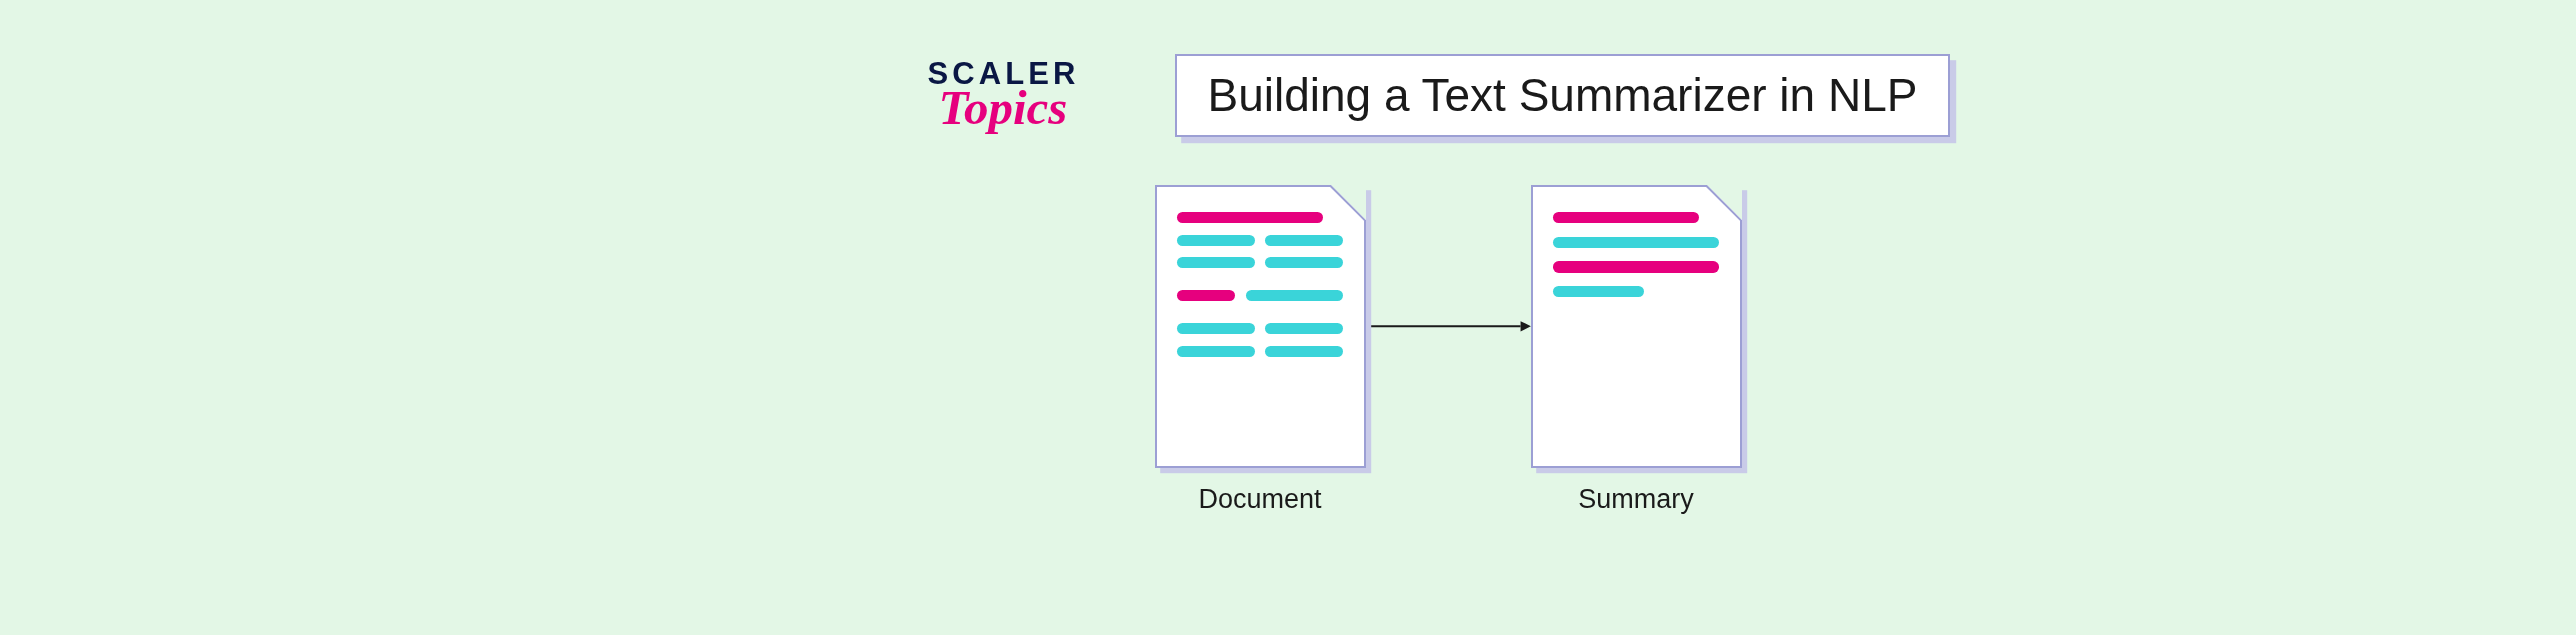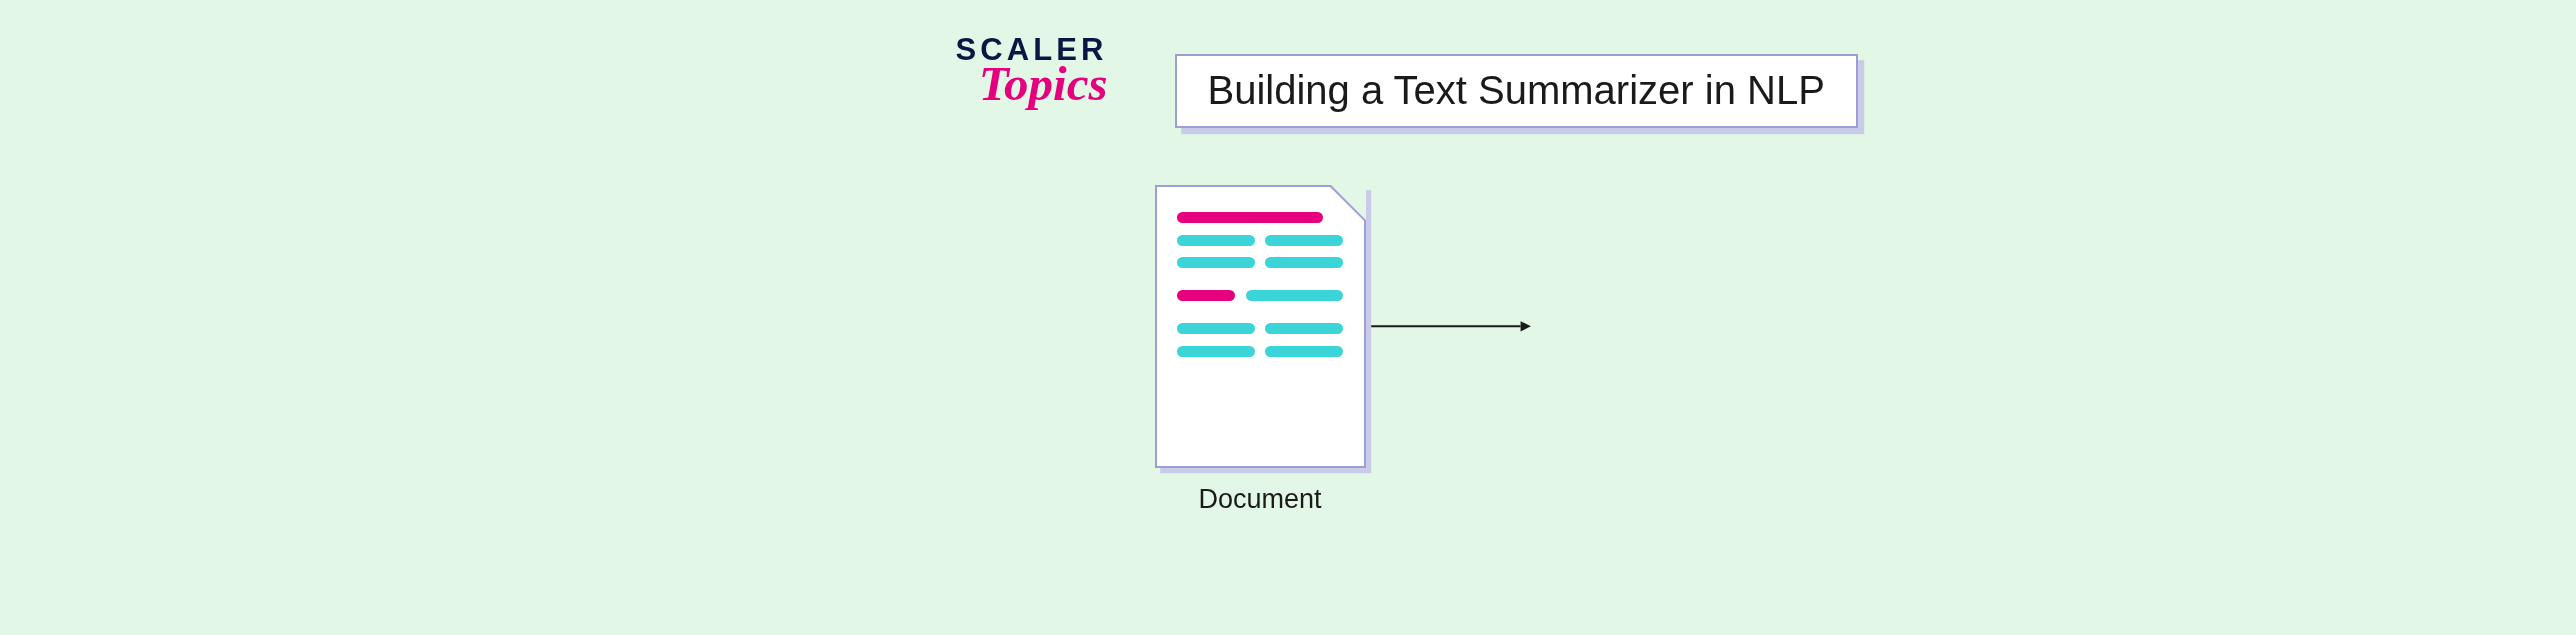--- a/index.html
+++ b/index.html
@@ -14,23 +14,22 @@
   position: relative;
 }
 .container {
   position: relative;
   width: 1236px;
   height: 636px;
 }
 .logo {
   position: absolute;
   left: 0;
-  top: 32px;
+  top: 56px;
   width: 180px;
-  text-align: right;
 }
 .logo-scaler {
   font-size: 31px;
   font-weight: 700;
   letter-spacing: 4.1px;
   color: #0a1744;
   font-family: Arial, sans-serif;
 }
 .logo-topics {
   font-family: "Brush Script MT", cursive;
@@ -45,21 +44,21 @@
 .title-box {
   position: absolute;
   left: 247px;
   top: 54px;
   background: #ffffff;
   border: 2.1px solid #9c9fd4;
   padding: 12.4px 31px;
   box-shadow: 6.2px 6.2px 0 #c9cbe8;
 }
 .title-text {
-  font-size: 40px;
+  font-size: 46px;
   font-weight: 500;
   color: #1a1a1a;
 }
 .diagram {
   position: absolute;
   left: 227px;
   top: 185px;
   display: flex;
   align-items: center;
 }
@@ -188,17 +187,27 @@
       <div class="doc-label">Document</div>
     </div>
 
     <div class="arrow">
       <svg viewBox="0 0 320 40">
         <line x1="0" y1="20" x2="300" y2="20" stroke="#1a1a1a" stroke-width="4"></line>
         <polygon points="300,10 320,20 300,30" fill="#1a1a1a"></polygon>
       </svg>
     </div>
 
+    <div class="doc-wrapper">
+      <div class="doc summary-doc">
+        <div class="doc-corner"></div>
+        <div class="line pink short"></div>
+        <div class="line cyan full"></div>
+        <div class="line pink full"></div>
+        <div class="line cyan sum-short"></div>
+      </div>
+      <div class="doc-label">Summary</div>
+    </div>
 
   </div>
 
 </div>
 
 
 </body></html>

